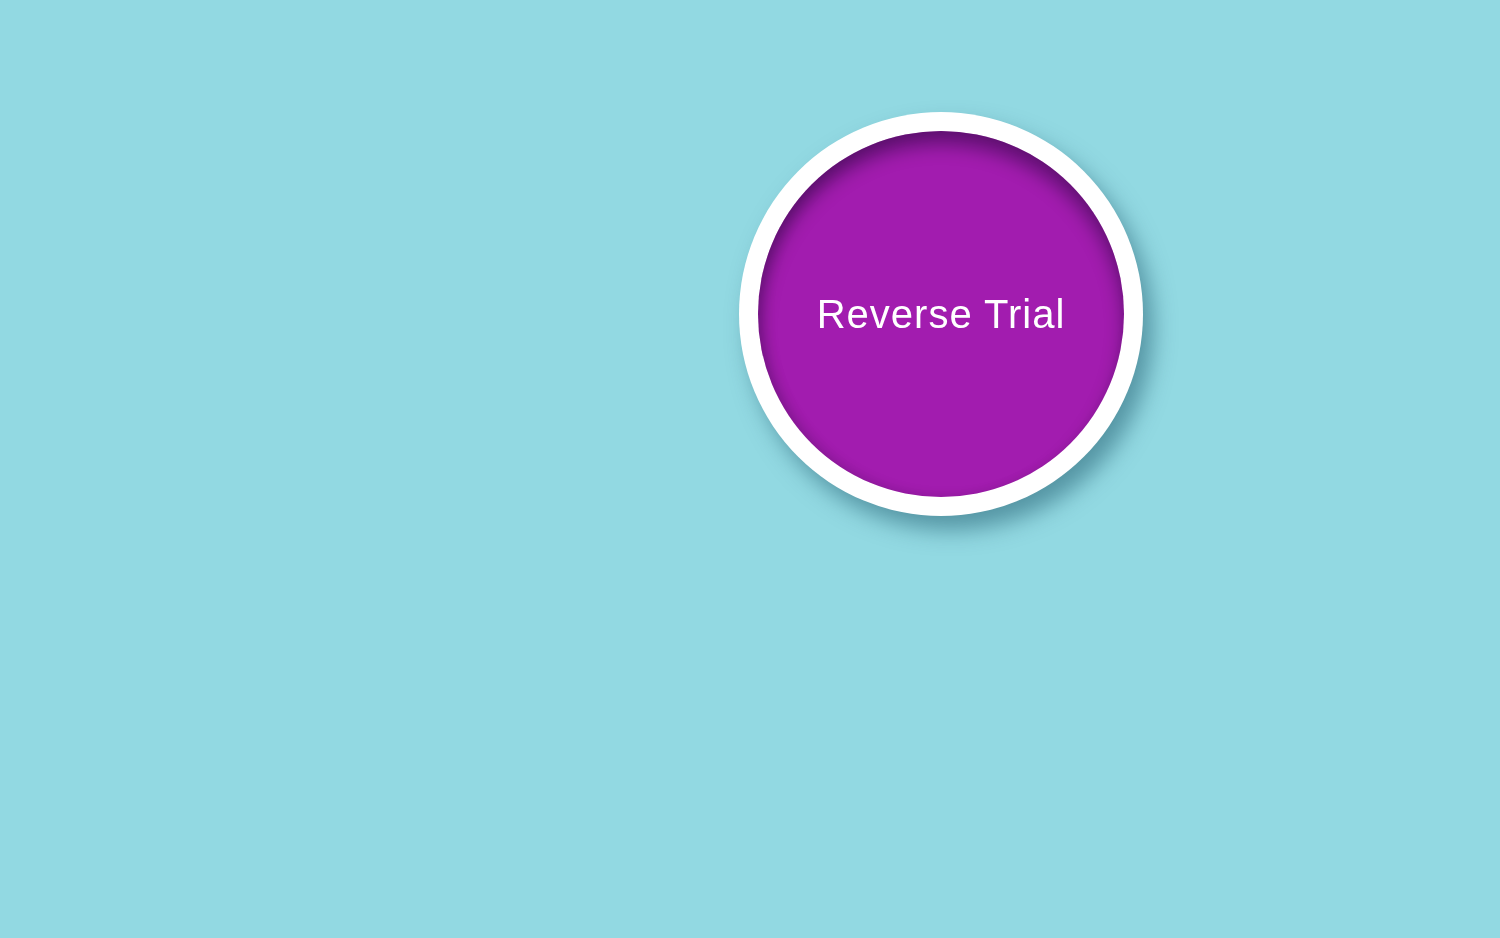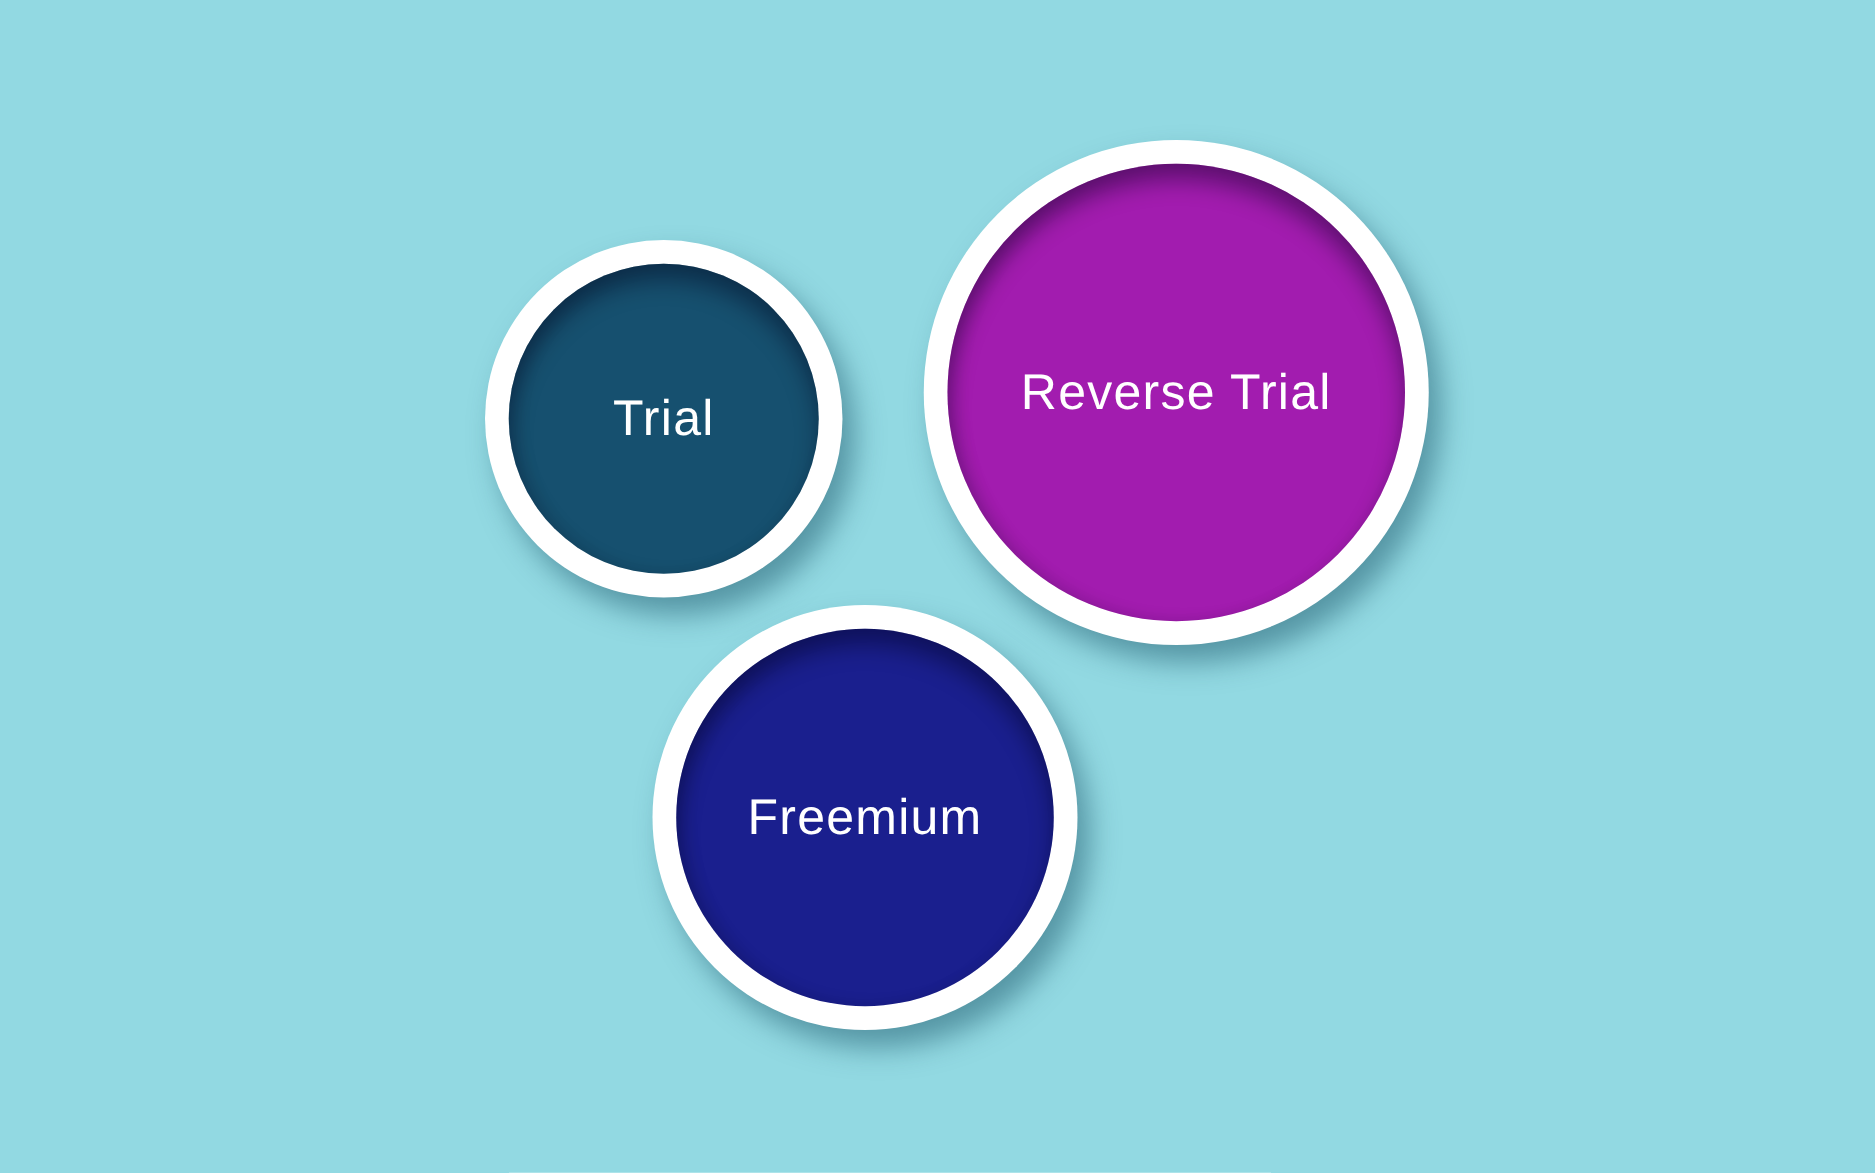--- a/index.html
+++ b/index.html
@@ -43,31 +43,21 @@
   
   .bubble-trial    { left: 388px; top: 192px; width: 286px; height: 286px; }
   .bubble-reverse  { left: 739px; top: 112px; width: 404px; height: 404px; }
   .bubble-freemium { left: 522px; top: 484px; width: 340px; height: 340px; }
 </style>
 </head>
 <body>
 
 <div class="canvas" style="background: rgb(146, 217, 226);">
 
-  <div class="bubble bubble-trial" style="background: rgb(255, 255, 255);">
-    <div class="bubble-inner" style="background: rgb(22, 80, 111);">
-      <span class="bubble-label" style="color: rgb(255, 255, 255);">Trial</span>
-    </div>
-  </div>
 
   <div class="bubble bubble-reverse" style="background: rgb(255, 255, 255);">
     <div class="bubble-inner" style="background: #a21caf;">
       <span class="bubble-label" style="color: rgb(255, 255, 255);">Reverse Trial</span>
     </div>
   </div>
 
-  <div class="bubble bubble-freemium" style="background: rgb(255, 255, 255);">
-    <div class="bubble-inner" style="background: rgb(26, 31, 142);">
-      <span class="bubble-label" style="color: rgb(255, 255, 255);">Freemium</span>
-    </div>
-  </div>
 
 </div>
 
 </body></html>

